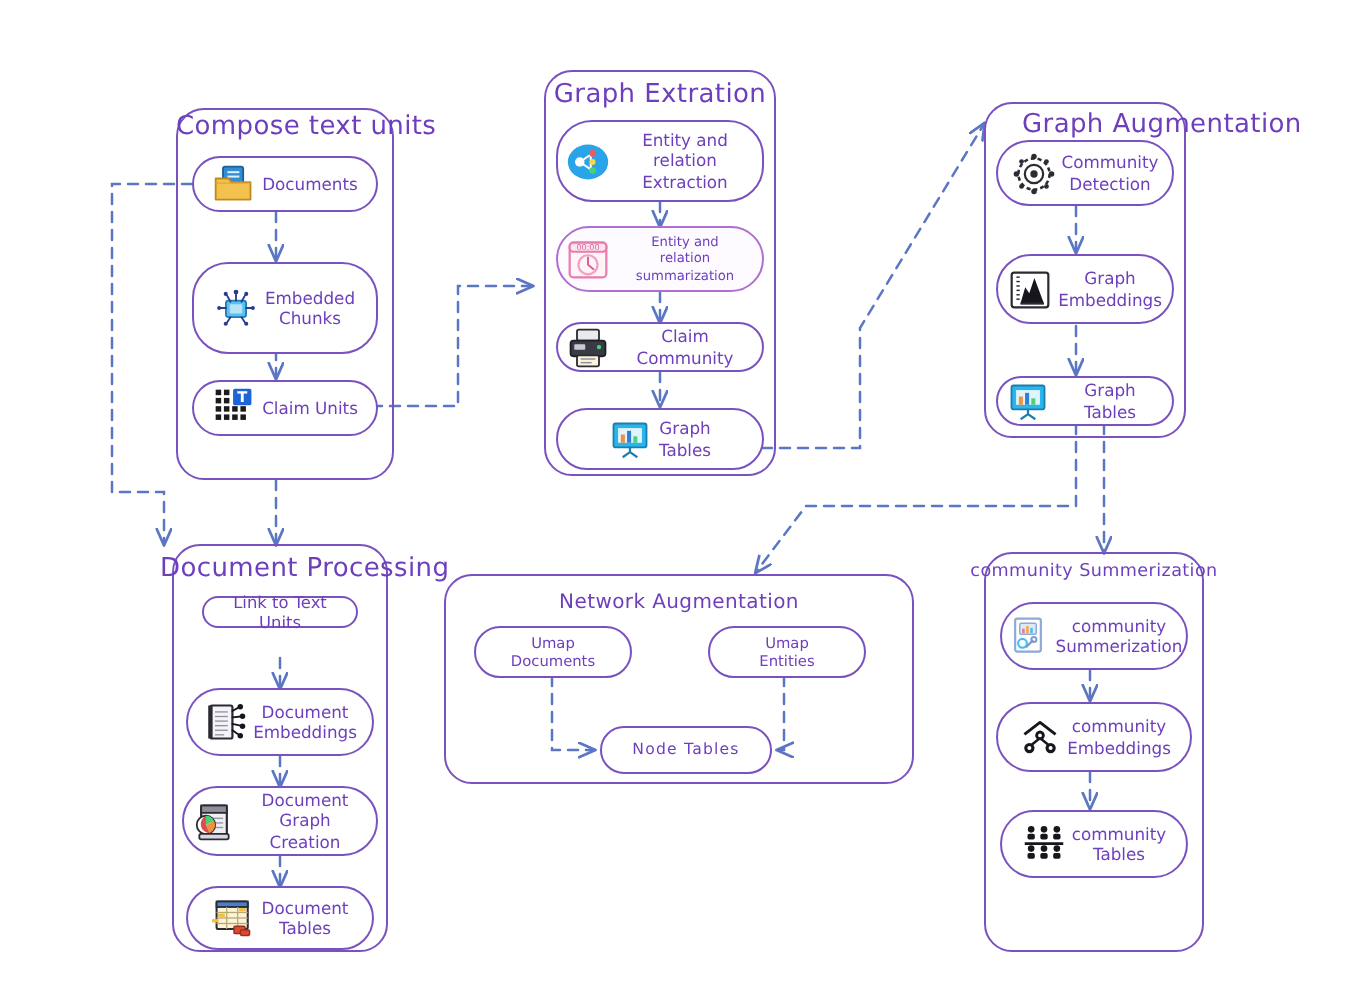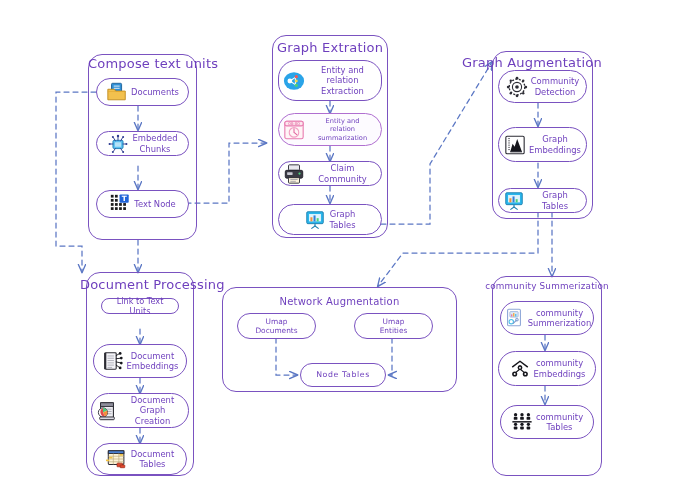--- a/index.html
+++ b/index.html
@@ -125,21 +125,21 @@
     <svg class="node-ico" viewBox="0 0 24 24">
       <rect x="6" y="2.5" width="11" height="13" rx="1.2" fill="#2f8fd6" stroke="#1c5f96" stroke-width="1"></rect>
       <rect x="8.4" y="5" width="6.5" height="1.1" fill="#ffffff" opacity=".85"></rect>
       <rect x="8.4" y="7.4" width="6.5" height="1.1" fill="#ffffff" opacity=".85"></rect>
       <path d="M2,9 L9,9 L10.6,11 L21,11 L21,20.5 L2,20.5 Z" fill="#f2c14e" stroke="#c08b1e" stroke-width="1" stroke-linejoin="round"></path>
       <path d="M2,11.5 L21,11.5" stroke="#e0a72f" stroke-width=".7"></path>
     </svg>
     <span class="node-lbl">Documents</span>
   </div>
 
-  <div class="node" style="left:96px; top:131px; width:93px; height:25px;">
+  <div class="node" style="left:96px; top:131px; width:93px; height:46px;">
     <svg class="node-ico" viewBox="0 0 24 24">
       <rect x="6.5" y="8" width="11" height="9" rx="1.4" fill="#5bc0f0" stroke="#1c7fb5" stroke-width="1"></rect>
       <rect x="8.6" y="10" width="6.8" height="5" rx=".6" fill="#ffffff" opacity=".55"></rect>
       <g stroke="#2b3a8f" stroke-width="1" stroke-linecap="round">
         <path d="M12,8 L12,4"></path>
           <path d="M9,8.6 L7,5"></path>
           <path d="M15,8.6 L17,5"></path>
         <path d="M6.5,12 L3.5,12"></path>
           <path d="M17.5,12 L20.5,12"></path>
         <path d="M9,17 L7,20"></path>
@@ -171,21 +171,21 @@
         <rect x="11" y="11" width="3" height="3"></rect>
         <rect x="2" y="15.5" width="3" height="3"></rect>
           <rect x="6.5" y="15.5" width="3" height="3"></rect>
         <rect x="11" y="15.5" width="3" height="3"></rect>
           <rect x="15.5" y="15.5" width="3" height="3"></rect>
         <rect x="15.5" y="11" width="3" height="3"></rect>
       </g>
       <rect x="11.5" y="1.5" width="10" height="9" rx="1" fill="#1f63d8"></rect>
       <text x="16.5" y="8.9" font-size="8" font-family="DejaVu Sans, sans-serif" fill="#ffffff" text-anchor="middle" font-weight="bold">T</text>
     </svg>
-    <span class="node-lbl">Text Node</span>
+    <span class="node-lbl">Claim Units</span>
   </div>
 
   <div class="cluster" style="left:272px; top:35px; width:116px; height:203px;"></div>
   <div class="cluster-title" style="left:272px; top:40px; width:116px;">Graph Extration</div>
 
   <div class="node" style="left:278px; top:60px; width:104px; height:41px;">
     <svg class="node-ico" viewBox="0 0 24 24">
       <ellipse cx="12" cy="12" rx="11" ry="9.5" fill="#2aa4e8"></ellipse>
       <g stroke="#ffffff" stroke-width="1.1">
         <path d="M7.5,12 L13.5,8"></path>
@@ -238,21 +238,21 @@
       <rect x="10.4" y="7" width="2.2" height="6.5" fill="#2f7fd8"></rect>
       <rect x="13.8" y="10" width="2.2" height="3.5" fill="#4bd07a"></rect>
       <path d="M12,16 L12,19" stroke="#1b7fae" stroke-width="1.2"></path>
       <path d="M8,21.4 L12,18.6 L16,21.4" fill="none" stroke="#1b7fae" stroke-width="1.2" stroke-linejoin="round"></path>
     </svg>
     <span class="node-lbl">Graph
 Tables</span>
   </div>
 
   <div class="cluster" style="left:492px; top:51px; width:101px; height:168px;"></div>
-  <div class="cluster-title" style="left:462px; top:55px; width:116px;">Graph Augmentation</div>
+  <div class="cluster-title" style="left:511px; top:55px; width:116px;">Graph Augmentation</div>
 
   <div class="node" style="left:498px; top:70px; width:89px; height:33px;">
     <svg class="node-ico" viewBox="0 0 24 24">
       <circle cx="12" cy="12" r="8.5" fill="none" stroke="#2b2b33" stroke-width="1.4" stroke-dasharray="2.2,1.6"></circle>
       <circle cx="12" cy="12" r="5" fill="none" stroke="#2b2b33" stroke-width="1.2"></circle>
       <circle cx="12" cy="12" r="2" fill="#2b2b33"></circle>
       <g fill="#2b2b33">
         <circle cx="12" cy="2.4" r="1.5"></circle>
           <circle cx="12" cy="21.6" r="1.5"></circle>
         <circle cx="2.4" cy="12" r="1.5"></circle>

